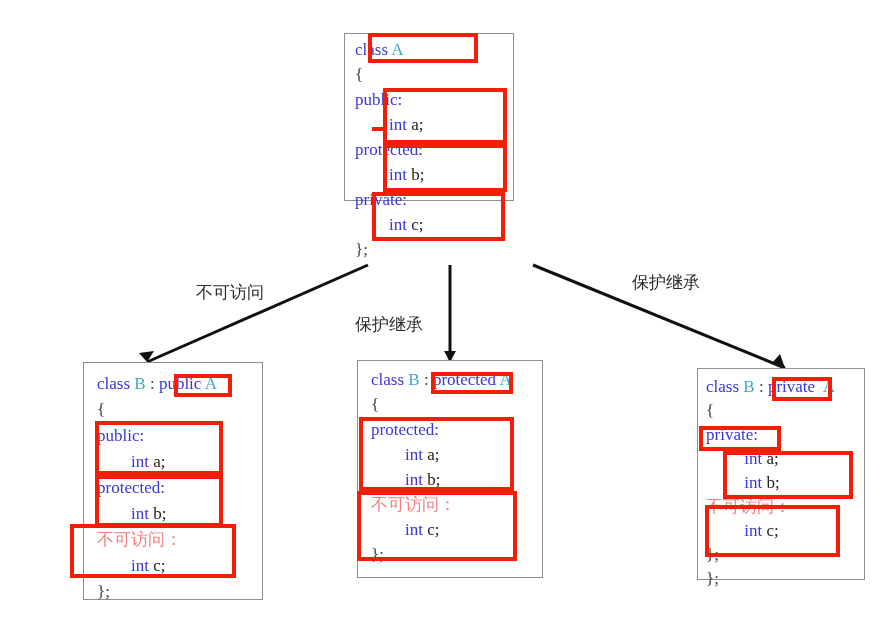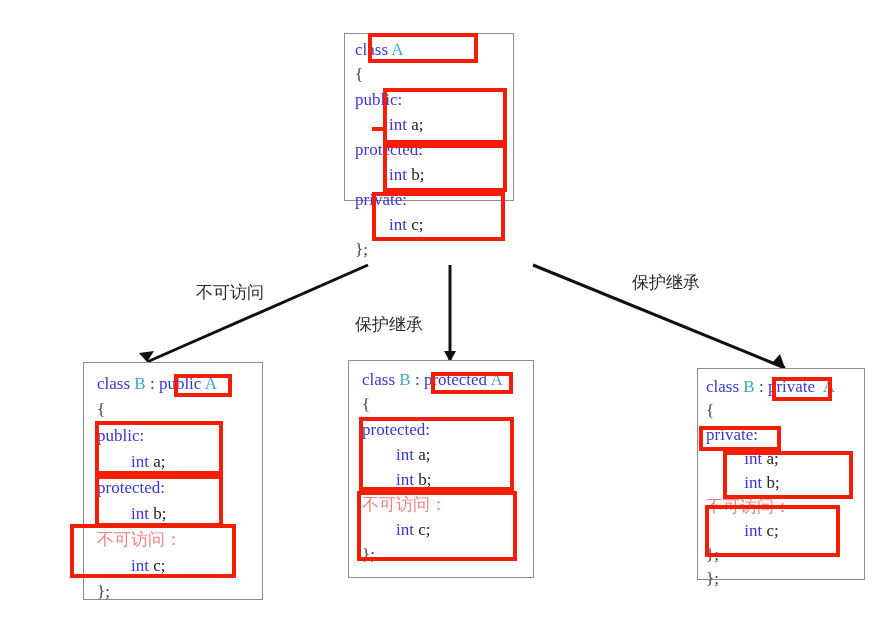--- a/index.html
+++ b/index.html
@@ -97,21 +97,21 @@
   <div class="class-box" style="left:344px; top:33px; width:170px; height:168px;">
     <div class="code" style="left:10px; top:7px;"><div style="position: absolute; left: 0px; top: 0px; white-space: pre;"><span class="kw">class </span><span class="tname">A</span></div><div style="position: absolute; left: 0px; top: 25px; white-space: pre;"><span class="punct">{</span></div><div style="position: absolute; left: 0px; top: 50px; white-space: pre;"><span class="kw">public:</span></div><div style="position: absolute; left: 0px; top: 75px; white-space: pre;"><span class="kw">        int </span><span class="id">a;</span></div><div style="position: absolute; left: 0px; top: 100px; white-space: pre;"><span class="kw">protected:</span></div><div style="position: absolute; left: 0px; top: 125px; white-space: pre;"><span class="kw">        int </span><span class="id">b;</span></div><div style="position: absolute; left: 0px; top: 150px; white-space: pre;"><span class="kw">private:</span></div><div style="position: absolute; left: 0px; top: 175px; white-space: pre;"><span class="kw">        int </span><span class="id">c;</span></div><div style="position: absolute; left: 0px; top: 200px; white-space: pre;"><span class="punct">};</span></div></div>
   </div>
 
   <div class="plus-tick" style="left:372px; top:127px;"></div>
 
   <div class="class-box" style="left:83px; top:362px; width:180px; height:238px;text-align:center;">
     <div class="code" style="left:13px; top:12px;"><div style="position: absolute; left: 0px; top: 0px; white-space: pre;"><span class="kw">class </span><span class="tname">B</span><span class="punct"> : </span><span class="kw">public</span><span class="tname"> A</span></div><div style="position: absolute; left: 0px; top: 26px; white-space: pre;"><span class="punct">{</span></div><div style="position: absolute; left: 0px; top: 52px; white-space: pre;"><span class="kw">public:</span></div><div style="position: absolute; left: 0px; top: 78px; white-space: pre;"><span class="kw">        int </span><span class="id">a;</span></div><div style="position: absolute; left: 0px; top: 104px; white-space: pre;"><span class="kw">protected:</span></div><div style="position: absolute; left: 0px; top: 130px; white-space: pre;"><span class="kw">        int </span><span class="id">b;</span></div><div style="position: absolute; left: 0px; top: 156px; white-space: pre;"><span class="warn">不可访问：</span></div><div style="position: absolute; left: 0px; top: 182px; white-space: pre;"><span class="kw">        int </span><span class="id">c;</span></div><div style="position: absolute; left: 0px; top: 208px; white-space: pre;"><span class="punct">};</span></div></div>
   </div>
 
-  <div class="class-box" style="left:348px; top:360px; width:186px; height:218px;">
+  <div class="class-box" style="left:357px; top:360px; width:186px; height:218px;">
     <div class="code" style="left:13px; top:10px;"><div style="position: absolute; left: 0px; top: 0px; white-space: pre;"><span class="kw">class </span><span class="tname">B</span><span class="punct"> : </span><span class="kw">protected</span><span class="tname"> A</span></div><div style="position: absolute; left: 0px; top: 25px; white-space: pre;"><span class="punct">{</span></div><div style="position: absolute; left: 0px; top: 50px; white-space: pre;"><span class="kw">protected:</span></div><div style="position: absolute; left: 0px; top: 75px; white-space: pre;"><span class="kw">        int </span><span class="id">a;</span></div><div style="position: absolute; left: 0px; top: 100px; white-space: pre;"><span class="kw">        int </span><span class="id">b;</span></div><div style="position: absolute; left: 0px; top: 125px; white-space: pre;"><span class="warn">不可访问：</span></div><div style="position: absolute; left: 0px; top: 150px; white-space: pre;"><span class="kw">        int </span><span class="id">c;</span></div><div style="position: absolute; left: 0px; top: 175px; white-space: pre;"><span class="punct">};</span></div></div>
   </div>
 
   <div class="class-box" style="left:697px; top:368px; width:168px; height:212px;padding-left:48px;">
     <div class="code" style="left:8px; top:9px;"><div style="position: absolute; left: 0px; top: 0px; white-space: pre;"><span class="kw">class </span><span class="tname">B</span><span class="punct"> : </span><span class="kw">private</span><span class="tname">  A</span></div><div style="position: absolute; left: 0px; top: 24px; white-space: pre;"><span class="punct">{</span></div><div style="position: absolute; left: 0px; top: 48px; white-space: pre;"><span class="kw">private:</span></div><div style="position: absolute; left: 0px; top: 72px; white-space: pre;"><span class="kw">         int </span><span class="id">a;</span></div><div style="position: absolute; left: 0px; top: 96px; white-space: pre;"><span class="kw">         int </span><span class="id">b;</span></div><div style="position: absolute; left: 0px; top: 120px; white-space: pre;"><span class="warn">不可访问：</span></div><div style="position: absolute; left: 0px; top: 144px; white-space: pre;"><span class="kw">         int </span><span class="id">c;</span></div><div style="position: absolute; left: 0px; top: 168px; white-space: pre;"><span class="punct">};</span></div><div style="position: absolute; left: 0px; top: 192px; white-space: pre;"><span class="punct">};</span></div></div>
   </div>
 
   <div class="edge-label" style="left:196px; top:281px;">不可访问</div>
 
   <div class="edge-label" style="left:355px; top:313px;">保护继承</div>

